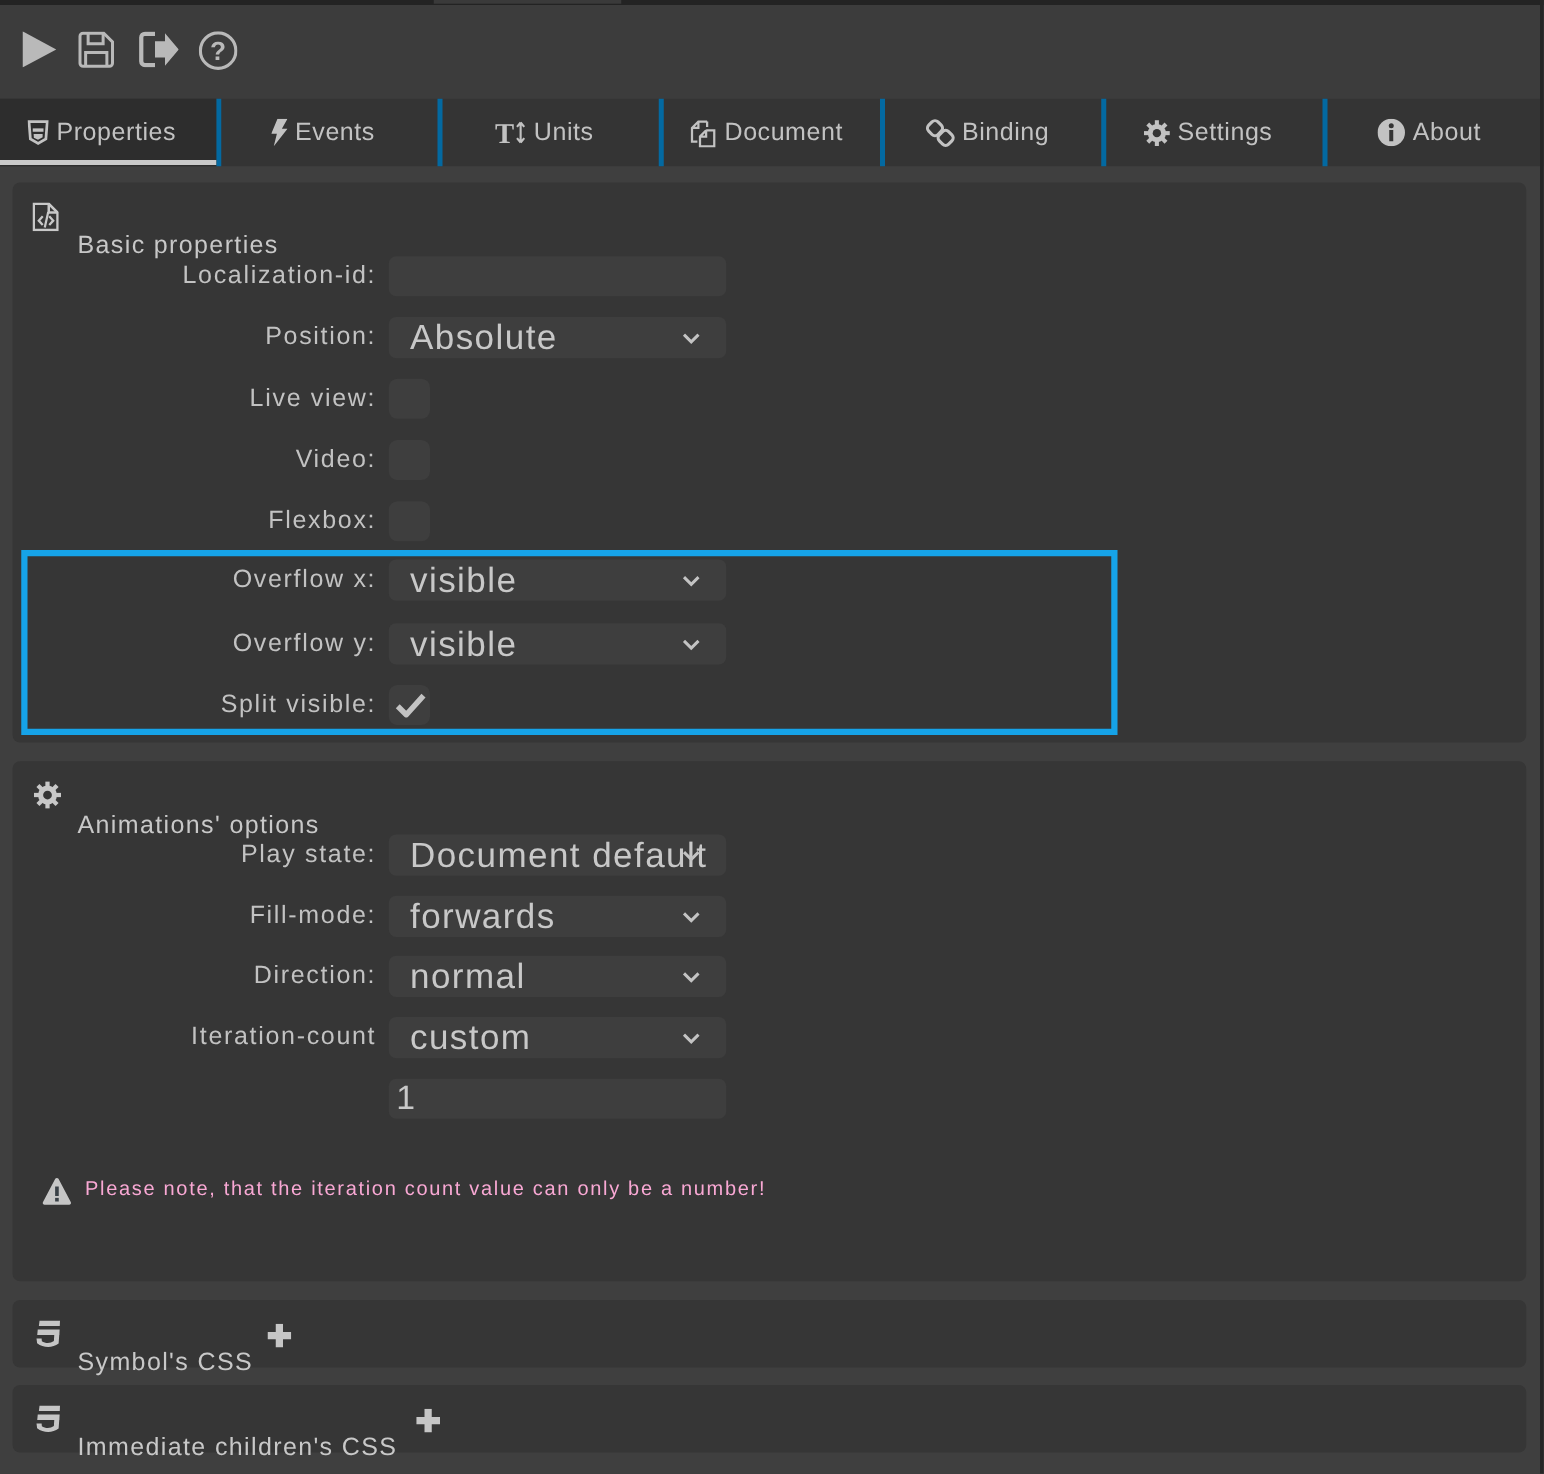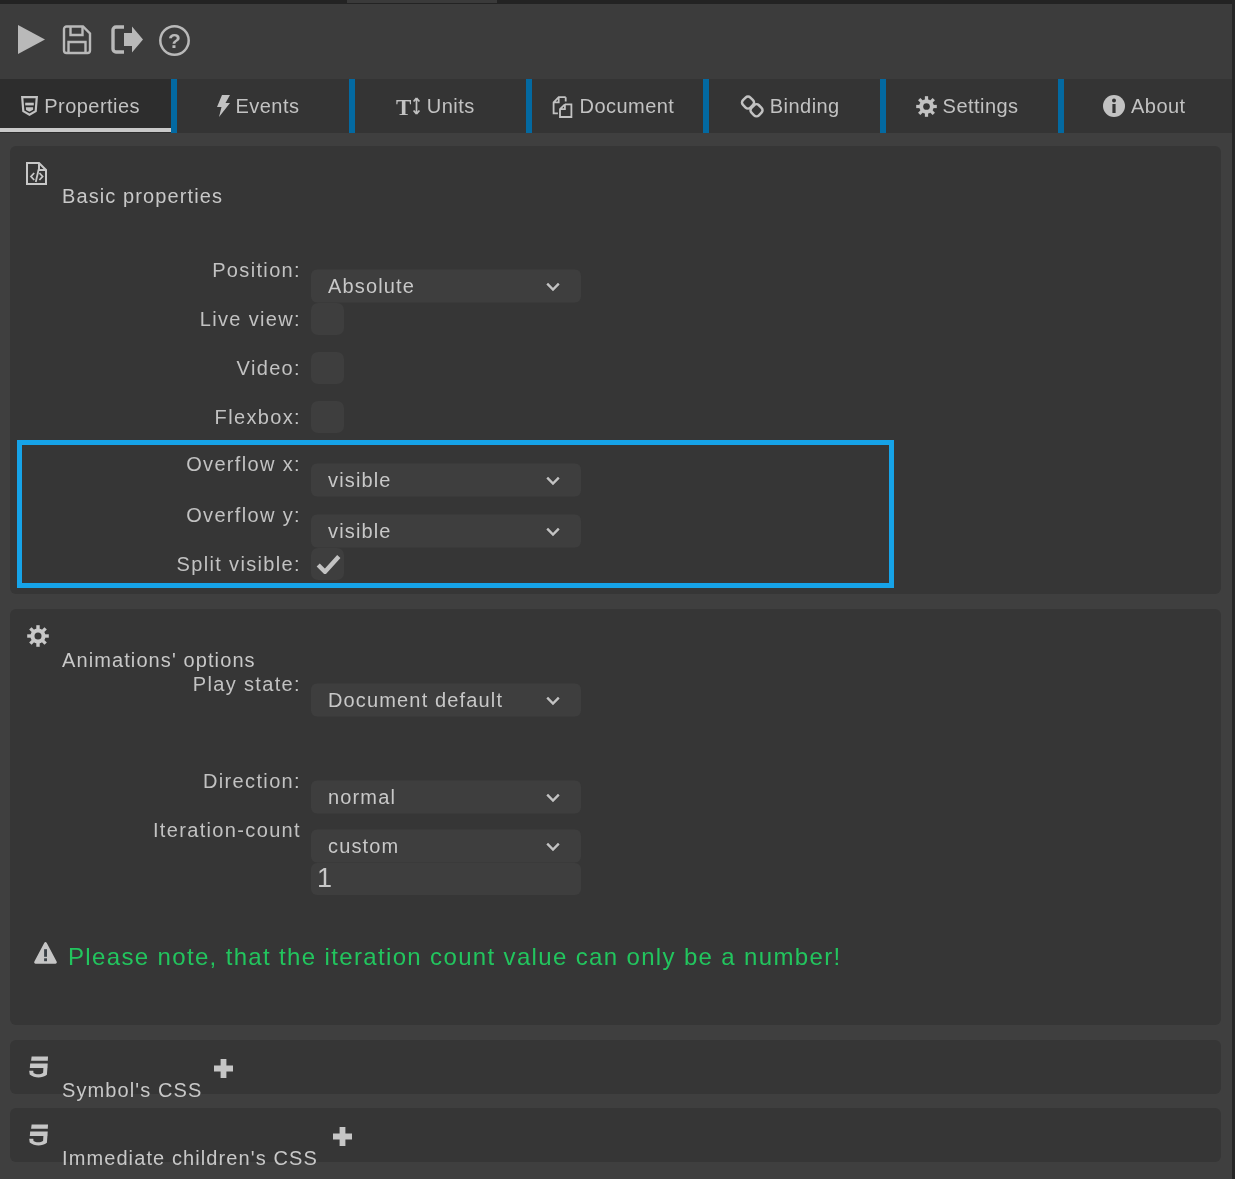--- a/index.html
+++ b/index.html
@@ -7,40 +7,40 @@
   body { background:#3f3f3f; font-family:"Liberation Sans", sans-serif; color:#c8c8c8; position:relative; }
   .abs { position:absolute; }
   
   #topstrip { left:0; top:0; width:1235px; height:4px; background:#232323; }
   #topseg { left:347px; top:0; width:150px; height:3px; background:#3a3a3a; }
   
   #toolbar { left:0; top:4px; width:1235px; height:75px; background:#3c3c3c; }
   .tbicon { position:absolute; top:21px; }
   
   #tabbar { left:0; top:79px; width:1235px; height:54px; background:#343434; display:flex; }
-  .tab { flex:1; display:flex; align-items:center; justify-content:center; gap:6px; padding-right:10px; font-size:20px; letter-spacing:0.45px; color:#c2c2c2; border-left:6px solid #0369a1; }
+  .tab { flex:1; display:flex; align-items:center; justify-content:center; gap:6px; padding-right:10px; font-size:20px; letter-spacing:0.45px; color:#c2c2c2; border-left:4px solid #0369a1; }
   .tab:first-child { border-left:none; }
   .tab.active { background:#2d2d2d; position:relative; }
   .tab.active:after { content:""; position:absolute; left:0; right:0; bottom:1px; height:4px; background:#c9c9c9; }
   
   .panel { position:absolute; left:10px; width:1211px; background:#363636; border-radius:6px; }
   #panel1 { top:146px; height:448px; }
   #panel2 { top:609px; height:416px; }
   #bar1 { top:1040px; height:54px;text-align:center; }
   #bar2 { top:1108px; height:54px; }
   .phead { position:absolute; left:52px; font-size:20px; letter-spacing:1.1px; color:#c8c8c8;margin-top:24px; }
   .row { position:absolute; left:0; width:100%; height:34px; }
   .rlabel { position:absolute; right:920px; top:50%; transform:translateY(-50%); font-size:20px; letter-spacing:1.35px; color:#c2c2c2; white-space:nowrap; }
   .ctrl { position:absolute; left:301px; top:50%; transform:translateY(-50%); background:#3e3e3e; border-radius:6px; }
   .input { width:270px; height:32px; }
-  .select { width:270px; height:33px; font-size:20px; letter-spacing:1.15px; color:#c8c8c8; line-height:33px; padding-left:17px;margin-top:16px; }
+  .select { width:270px; height:33px; font-size:28px; letter-spacing:1.15px; color:#c8c8c8; line-height:33px; padding-left:17px; }
   .select svg { position:absolute; right:21px; top:13px; }
   .check { width:33px; height:32px; border-radius:7px; }
   .blue { position:absolute; left:7px; top:294px; width:877px; height:148px; border:5px solid #16a3e8; }
-  #warn { position:absolute; left:58px; top:334px; font-size:24px; letter-spacing:1.35px; color:#22c55e; }
+  #warn { position:absolute; left:58px; top:334px; font-size:16px; letter-spacing:1.35px; color:#f9a8d4; }
 </style>
 </head>
 <body>
 <div id="topstrip" class="abs"></div>
 <div id="topseg" class="abs"></div>
 <div id="toolbar" class="abs">
   <svg class="tbicon" style="left:18px" width="27" height="29" viewBox="0 0 27 29">
       <polygon points="0,0 27,14.5 0,29" fill="#b9b9b9"></polygon>
     </svg>
   <svg class="tbicon" style="left:62px" width="30" height="30" viewBox="0 0 30 30" fill="none" stroke="#b9b9b9" stroke-width="2.4">
@@ -120,20 +120,24 @@
   </div>
 </div>
 
 <div id="panel1" class="panel">
   <svg class="abs" style="left:16px; top:16px" width="21" height="23" viewBox="0 0 21 23" fill="none" stroke="#c8c8c8" stroke-width="2">
       <path d="M1 1 H13 L20 8 V22 H1 Z"></path>
       <path d="M13 1 V8 H20"></path>
       <path d="M8.2 11 L5 14.5 L8.2 18 M13.4 11 L16.6 14.5 L13.4 18 M12.6 7.5 L9.8 20" stroke-width="1.8"></path>
     </svg>
   <div class="phead" style="top:15px">Basic properties</div>
+  <div class="row" style="top:58px">
+      <span class="rlabel">Localization-id:</span>
+      <div class="ctrl input"></div>
+    </div>
   <div class="row" style="top:107px">
       <span class="rlabel">Position:</span>
       <div class="ctrl select">Absolute<svg width="14" height="9" viewBox="0 0 14 9" fill="none" stroke="#c3c3c3" stroke-width="2.4">
           <path d="M1.2 1.2 L7 7 L12.8 1.2"></path>
         </svg></div>
     </div>
   <div class="row" style="top:156px">
       <span class="rlabel">Live view:</span>
       <div class="ctrl check"></div>
     </div>
@@ -183,20 +187,26 @@
       </g>
       <circle cx="11" cy="11" r="3.5" fill="#363636"></circle>
     </svg>
   <div class="phead" style="top:16px">Animations' options</div>
   <div class="row" style="top:58px">
       <span class="rlabel">Play state:</span>
       <div class="ctrl select">Document default<svg width="14" height="9" viewBox="0 0 14 9" fill="none" stroke="#c3c3c3" stroke-width="2.4">
           <path d="M1.2 1.2 L7 7 L12.8 1.2"></path>
         </svg></div>
     </div>
+  <div class="row" style="top:107px">
+      <span class="rlabel">Fill-mode:</span>
+      <div class="ctrl select">forwards<svg width="14" height="9" viewBox="0 0 14 9" fill="none" stroke="#c3c3c3" stroke-width="2.4">
+          <path d="M1.2 1.2 L7 7 L12.8 1.2"></path>
+        </svg></div>
+    </div>
   <div class="row" style="top:155px">
       <span class="rlabel">Direction:</span>
       <div class="ctrl select">normal<svg width="14" height="9" viewBox="0 0 14 9" fill="none" stroke="#c3c3c3" stroke-width="2.4">
           <path d="M1.2 1.2 L7 7 L12.8 1.2"></path>
         </svg></div>
     </div>
   <div class="row" style="top:204px">
       <span class="rlabel">Iteration-count</span>
       <div class="ctrl select">custom<svg width="14" height="9" viewBox="0 0 14 9" fill="none" stroke="#c3c3c3" stroke-width="2.4">
           <path d="M1.2 1.2 L7 7 L12.8 1.2"></path>

